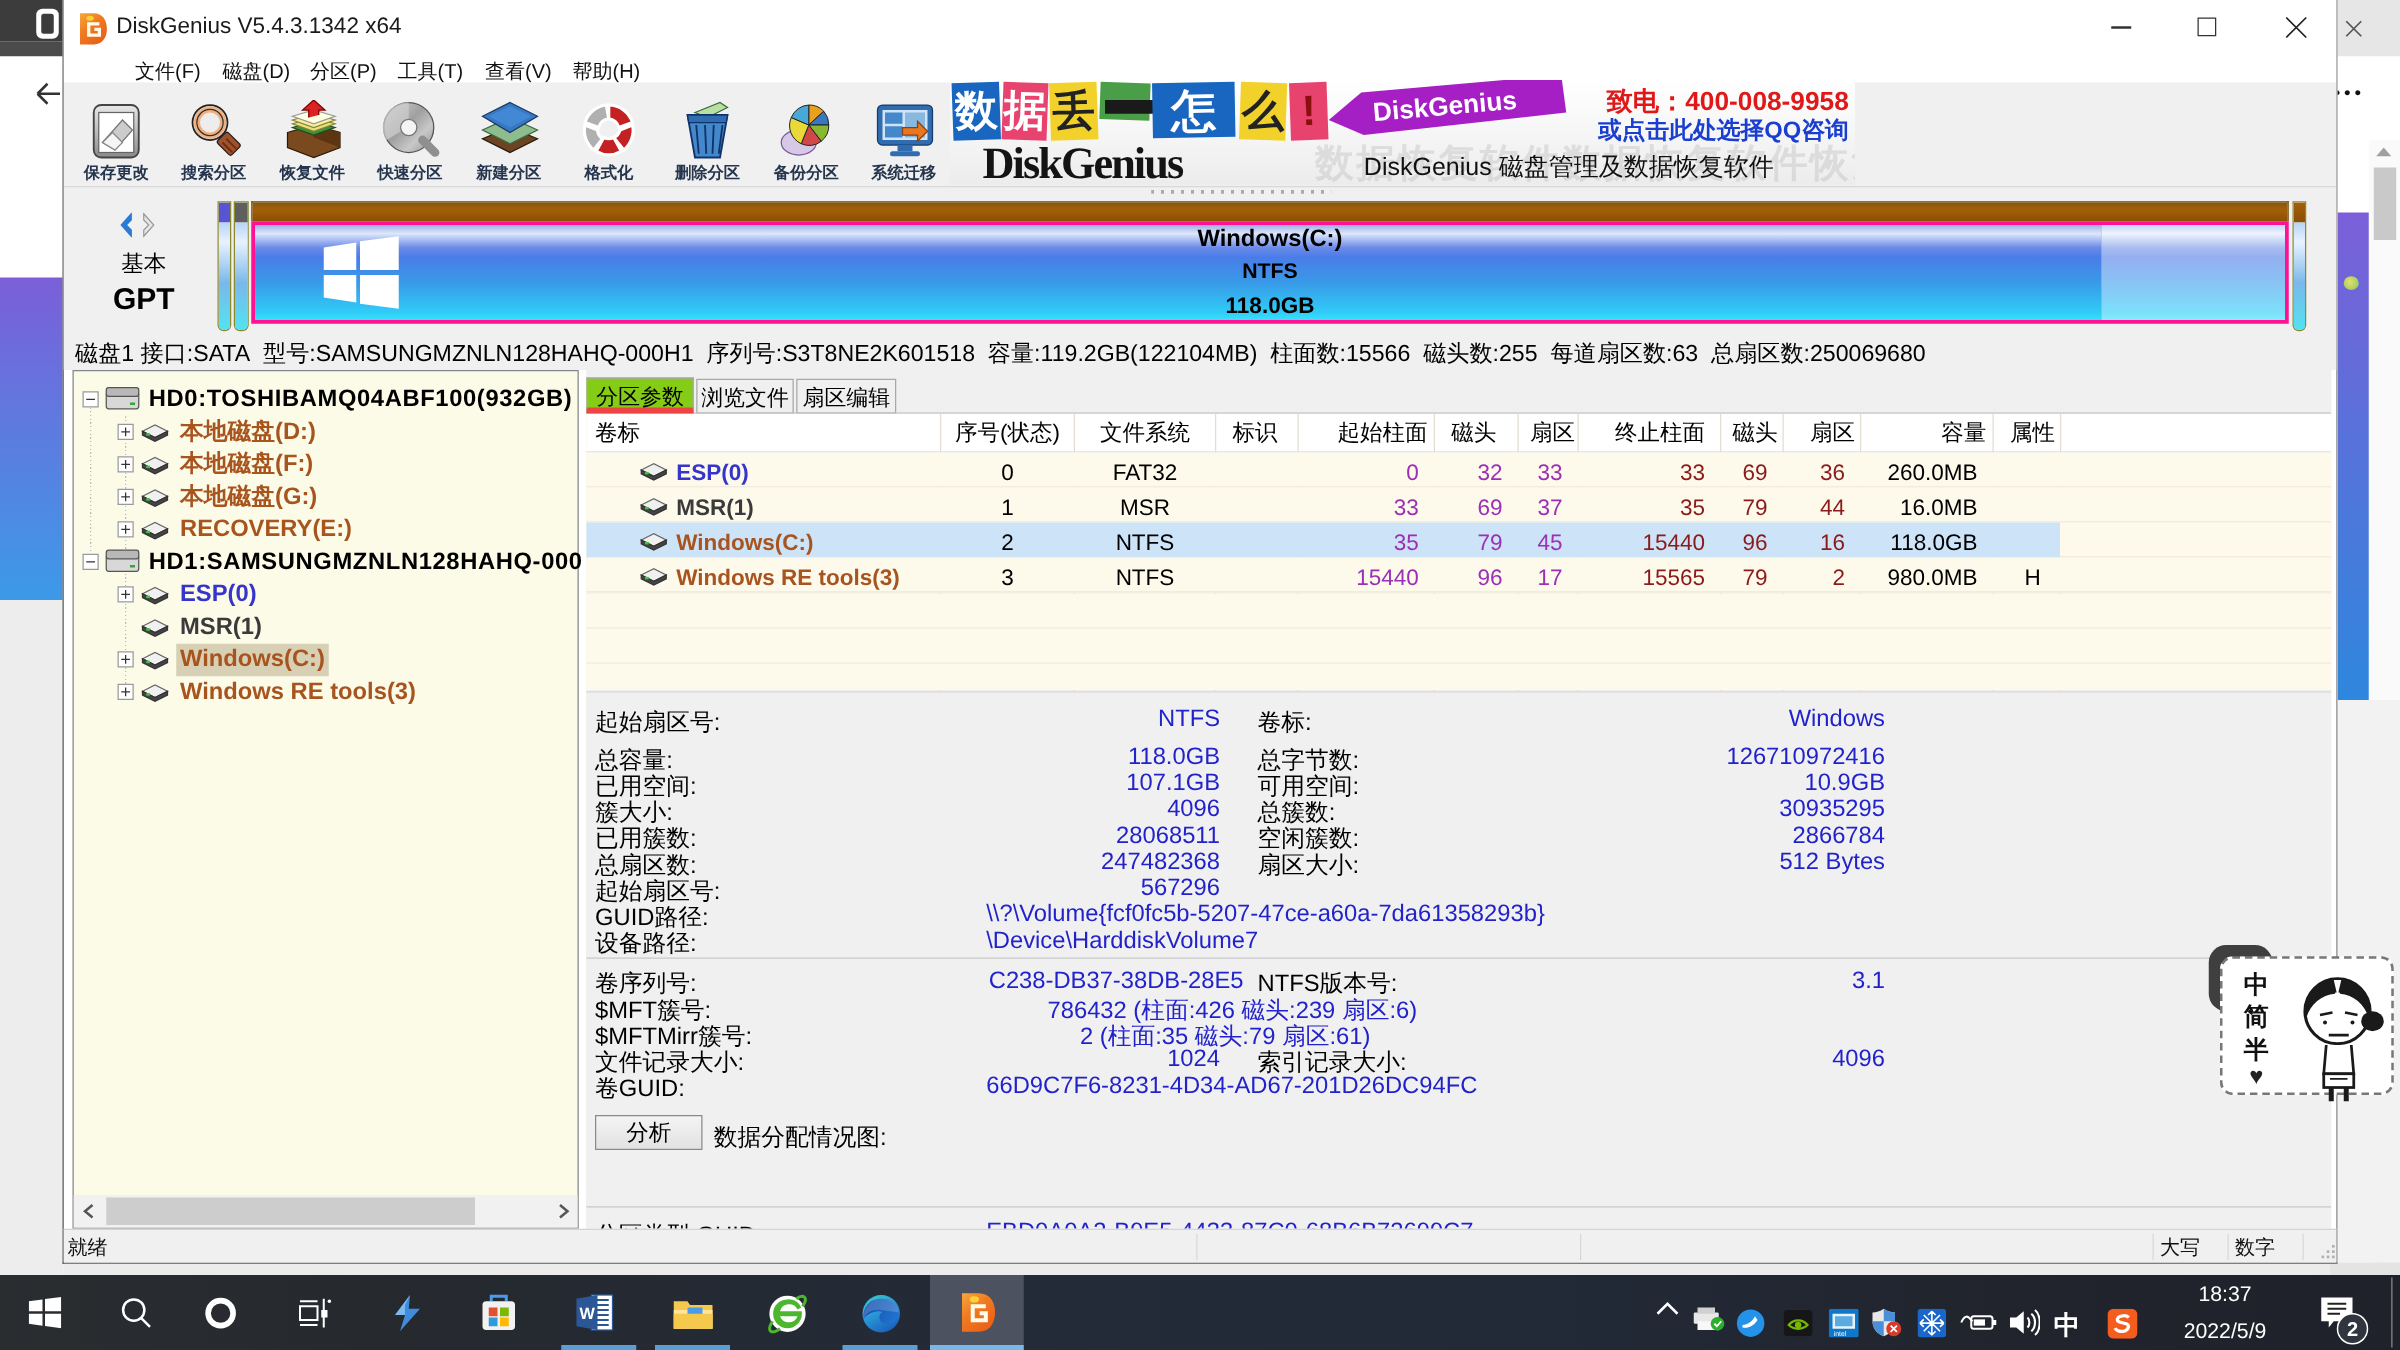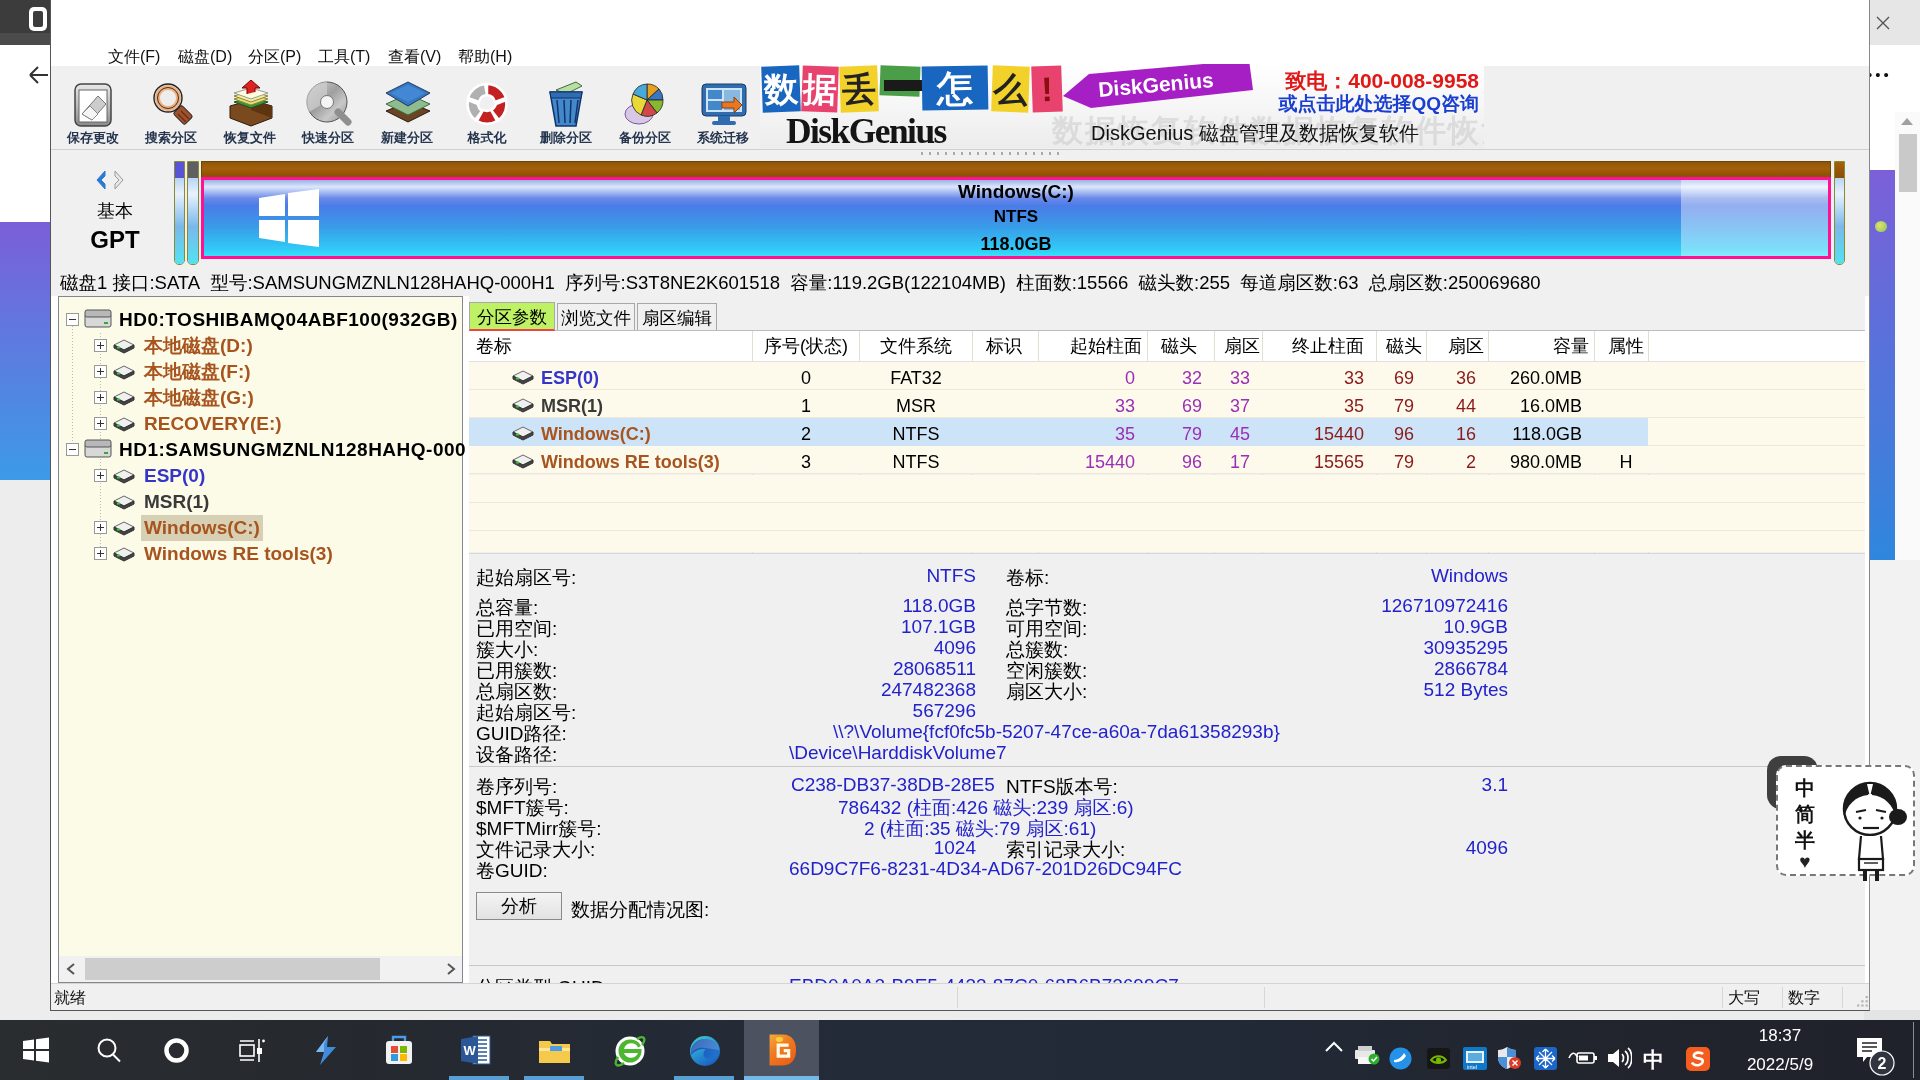--- a/index.html
+++ b/index.html
@@ -40,20 +40,40 @@
     </svg>
 
   <div class="abs" style="left:6px;top:170px;width:25px;height:390px;background:linear-gradient(#7b5fd8,#2f87dd);"></div>
   <div class="abs" style="left:11px;top:221px;width:12px;height:11px;background:radial-gradient(circle at 40% 40%,#e8e06a,#7ec860);border-radius:50%;"></div>
   <div class="abs" style="left:0;top:560px;width:56px;height:450px;background:#f2f2f2;"></div>
   <div class="abs" style="left:0;top:1010px;width:56px;height:10px;background:#e4e4e4;"></div>
 </div>
 
 <div class="abs" id="win" style="left:50px;top:0;width:1820px;height:1011px;background:#fff;border-left:1px solid #555;border-right:1px solid #888;border-bottom:1px solid #555;">
 
+  <div class="abs" style="left:0;top:0;width:1818px;height:45px;background:#fff;">
+    <svg class="abs" style="left:12px;top:10px" width="23" height="26" viewBox="0 0 23 26">
+      <defs>
+          <linearGradient id="dgl" x1="0" y1="0" x2="0.7" y2="1">
+            <stop offset="0" stop-color="#f7a73c"></stop>
+            <stop offset="0.45" stop-color="#f07c22"></stop>
+            <stop offset="1" stop-color="#ea5f17"></stop>
+          </linearGradient>
+        </defs>
+      <path d="M1 0.5 L12 0.5 C19 0.5 22.5 6 22.5 13 C22.5 20 19 25.5 12 25.5 L1 25.5 Z" fill="url(#dgl)"></path>
+      <ellipse cx="9" cy="4.5" rx="3" ry="2" fill="#ffd83a" opacity="0.9"></ellipse>
+      <path d="M16.5 9 H8 V18 H16.5 V13.5 H12.5" stroke="#fffbe8" stroke-width="2.6" fill="none"></path>
+    </svg>
+    <div class="abs" style="left:42px;top:10px;font-size:18px;color:#1a1a1a;">DiskGenius V5.4.3.1342 x64</div>
+    <div class="abs" style="left:1638px;top:21px;width:16px;height:2px;background:#333;"></div>
+    <div class="abs" style="left:1707px;top:14px;width:15px;height:15px;border:1.2px solid #333;"></div>
+    <svg class="abs" style="left:1777px;top:13px" width="18" height="18" viewBox="0 0 18 18">
+      <path d="M1 1 L17 17 M17 1 L1 17" stroke="#222" stroke-width="1.4"></path>
+    </svg>
+  </div>
 
   <div class="abs" style="left:0;top:45px;width:1818px;height:21px;background:#fff;font-size:16px;color:#111;">
     <span class="abs" style="left:57px;top:2px;">文件(F)</span>
     <span class="abs" style="left:127px;top:2px;">磁盘(D)</span>
     <span class="abs" style="left:197px;top:2px;">分区(P)</span>
     <span class="abs" style="left:267px;top:2px;">工具(T)</span>
     <span class="abs" style="left:337px;top:2px;">查看(V)</span>
     <span class="abs" style="left:407px;top:2px;">帮助(H)</span>
   </div>
 
@@ -370,21 +390,21 @@
       .row{position:absolute;left:0;width:1396px;height:28px;line-height:28px;background:#fdfaec;border-bottom:1px solid #eee8d8;}
       .plbl{position:absolute;top:2px;font-size:18px;font-weight:bold;white-space:nowrap;}
       .num{position:absolute;top:2px;font-size:18px;text-align:right;}
       .ctr{position:absolute;top:2px;font-size:18px;text-align:center;}
       .dlbl{position:absolute;font-size:19px;color:#000;white-space:nowrap;}
       .dval{position:absolute;font-size:19px;color:#2222cc;white-space:nowrap;}
       .dvr{text-align:right;}
     </style>
 
     <div class="abs" style="left:0;top:0;width:1396px;height:35px;background:#f0f0f0;"></div>
-    <div class="tab" style="left:0px;width:86px;background:#bef264;border-bottom:2px solid #ef4444;height:29px;top:6px;font-weight:normal;">分区参数</div>
+    <div class="tab" style="left:0px;width:86px;background:#84cc16;border-bottom:5px solid #ef4444;height:29px;top:6px;font-weight:normal;">分区参数</div>
     <div class="tab" style="left:88px;width:78px;">浏览文件</div>
     <div class="tab" style="left:168px;width:80px;">扇区编辑</div>
     <div class="abs" style="left:86px;top:34px;width:1310px;height:1px;background:#bcbcbc;"></div>
 
     <div class="abs" style="left:0;top:35px;width:1396px;height:31px;background:#fff;border-bottom:1px solid #e0e0e0;">
       <div class="hdr" style="left:7px;">卷标</div>
       <div class="hdr" style="left:287px;width:100px;text-align:center;">序号(状态)</div>
       <div class="hdr" style="left:397px;width:100px;text-align:center;">文件系统</div>
       <div class="hdr" style="left:503px;width:64px;text-align:center;">标识</div>
       <div class="hdr" style="left:573px;width:100px;text-align:right;">起始柱面</div>
@@ -497,21 +517,21 @@
         <div class="dval dvr" style="left:307px;top:104px;width:200px;">28068511</div>
       <div class="dlbl" style="left:537px;top:104px;">空闲簇数:</div>
         <div class="dval dvr" style="left:839px;top:104px;width:200px;">2866784</div>
       <div class="dlbl" style="left:7px;top:125px;">总扇区数:</div>
         <div class="dval dvr" style="left:307px;top:125px;width:200px;">247482368</div>
       <div class="dlbl" style="left:537px;top:125px;">扇区大小:</div>
         <div class="dval dvr" style="left:839px;top:125px;width:200px;">512 Bytes</div>
       <div class="dlbl" style="left:7px;top:146px;">起始扇区号:</div>
         <div class="dval dvr" style="left:307px;top:146px;width:200px;">567296</div>
       <div class="dlbl" style="left:7px;top:167px;">GUID路径:</div>
-        <div class="dval" style="left:320px;top:167px;margin-left:44px;">\\?\Volume{fcf0fc5b-5207-47ce-a60a-7da61358293b}</div>
+        <div class="dval" style="left:320px;top:167px;">\\?\Volume{fcf0fc5b-5207-47ce-a60a-7da61358293b}</div>
       <div class="dlbl" style="left:7px;top:188px;">设备路径:</div>
         <div class="dval" style="left:320px;top:188px;">\Device\HarddiskVolume7</div>
       <div class="abs" style="left:0;top:212px;width:1396px;height:1px;background:#c8c8c8;"></div>
       <div class="dlbl" style="left:7px;top:220px;">卷序列号:</div>
         <div class="dval dvr" style="left:307px;top:220px;width:200px;margin-left:15px;">C238-DB37-38DB-28E5</div>
       <div class="dlbl" style="left:537px;top:220px;">NTFS版本号:</div>
         <div class="dval dvr" style="left:839px;top:220px;width:200px;">3.1</div>
       <div class="dlbl" style="left:7px;top:241px;">$MFT簇号:</div>
         <div class="dval" style="left:369px;top:241px;">786432 (柱面:426 磁头:239 扇区:6)</div>
       <div class="dlbl" style="left:7px;top:262px;">$MFTMirr簇号:</div>

